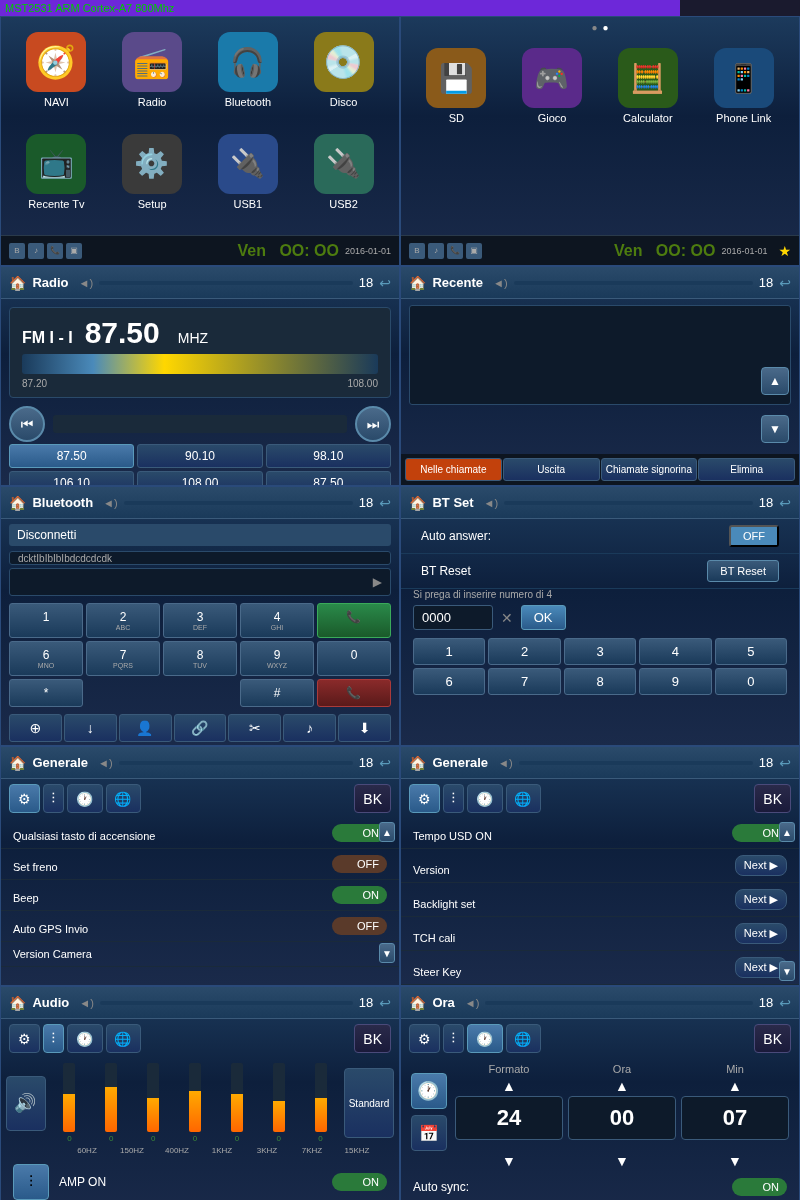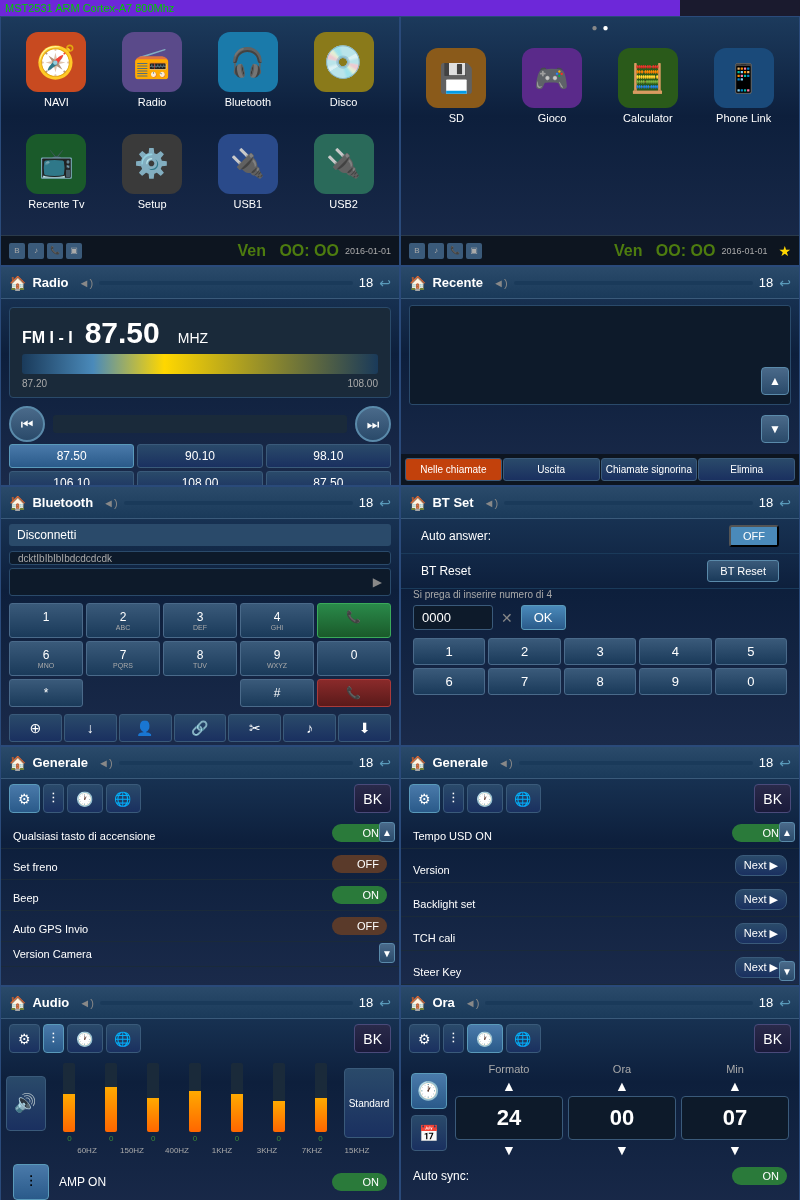--- a/index.html
+++ b/index.html
@@ -1170,21 +1170,21 @@
             <span style="color:#aaa; font-size:11px; text-align:center;">Ora</span>
             <span style="color:#aaa; font-size:11px; text-align:center;">Min</span>
           </div>
 
           <div style="display:grid; grid-template-columns:1fr 1fr 1fr; gap:5px; margin-bottom:2px;">
             <div style="text-align:center; color:white; font-size:14px; cursor:pointer;">▲</div>
             <div style="text-align:center; color:white; font-size:14px; cursor:pointer;">▲</div>
             <div style="text-align:center; color:white; font-size:14px; cursor:pointer;">▲</div>
           </div>
 
-          <div style="display:grid; grid-template-columns:1fr 1fr 1fr; gap:5px; margin-bottom:2px;">
+          <div style="display:grid; grid-template-columns:1fr 1fr 1fr; gap:5px; margin-bottom:13px;">
             <div class="time-box">24</div>
             <div class="time-box">00</div>
             <div class="time-box">07</div>
           </div>
 
           <div style="display:grid; grid-template-columns:1fr 1fr 1fr; gap:5px;">
             <div style="text-align:center; color:white; font-size:14px; cursor:pointer;">▼</div>
             <div style="text-align:center; color:white; font-size:14px; cursor:pointer;">▼</div>
             <div style="text-align:center; color:white; font-size:14px; cursor:pointer;">▼</div>
           </div>

